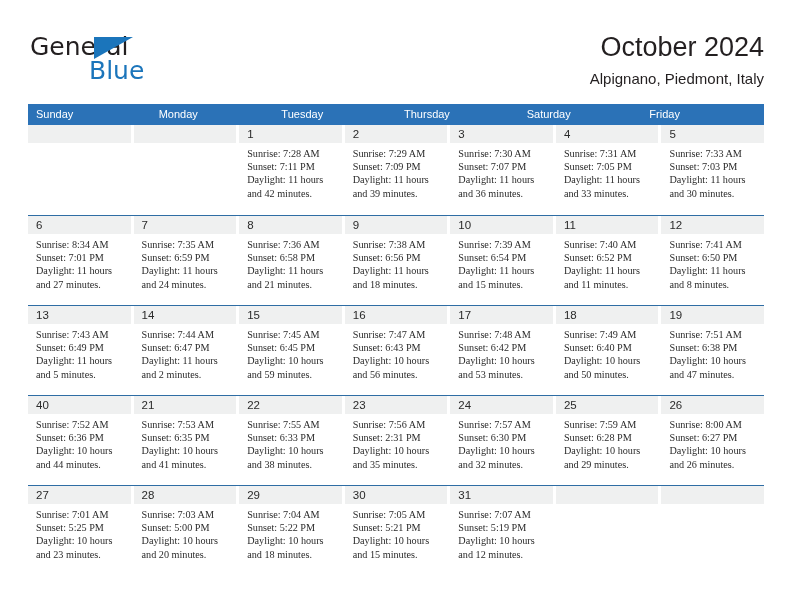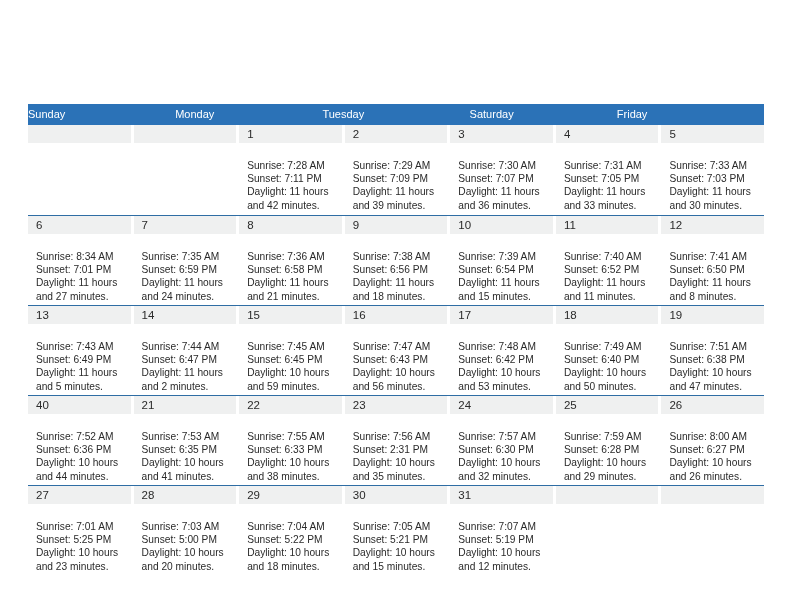--- a/index.html
+++ b/index.html
@@ -100,20 +100,21 @@
   .weekdays {
     display: flex;
     background: #2b72b7;
     height: 21px;
   }
   .weekday {
     flex: 1 1 0;
     color: #ffffff;
     font-size: 11px;
     line-height: 21px;
+    padding-left: 8px;
     box-sizing: border-box;
     white-space: nowrap;
     overflow: hidden;
   }
 
   .week {
     display: flex;
     height: 90px;
     border-top: 1.4px solid #2e6da4;
     box-sizing: border-box;
@@ -135,41 +136,57 @@
     background: #eff0f0;
     height: 18px;
   }
   .day-num {
     font-size: 11.5px;
     color: #2a2a2a;
     line-height: 18px;
     padding-left: 8px;
   }
   .day-lines {
-    padding: 16px 4px 0 8px;
+    padding: 4px 4px 0 8px;
+    font-family: Liberation Serif, serif;
   }
   .day-line {
     font-size: 10.2px;
     line-height: 13.2px;
     color: #2a2a2a;
     white-space: nowrap;
   }
   .empty .day-band { background: #eff0f0; }
 </style>
 </head>
 <body>
 
 <div class="page">
 
+  <div class="topbar">
+
+    <div class="logo">
+      <span class="logo-general">General</span>
+      <span class="logo-flag"></span>
+      <span class="logo-blue">Blue</span>
+    </div>
+
+    <div class="titles">
+      <div class="cal-title">October 2024</div>
+      <div class="cal-subtitle">Alpignano, Piedmont, Italy</div>
+    </div>
+
+  </div>
 
   <div class="calendar">
     <div class="weekdays">
         <div class="weekday">Sunday</div>
         <div class="weekday">Monday</div>
         <div class="weekday">Tuesday</div>
+        <div class="weekday">Thursday</div>
         <div class="weekday">Saturday</div>
         <div class="weekday">Friday</div>
       </div>
     <div class="weeks-container">
         <div class="week first">
           <div class="day empty">
             <div class="day-band">
               <div class="day-num"></div>
             </div>
             <div class="day-lines"></div>

